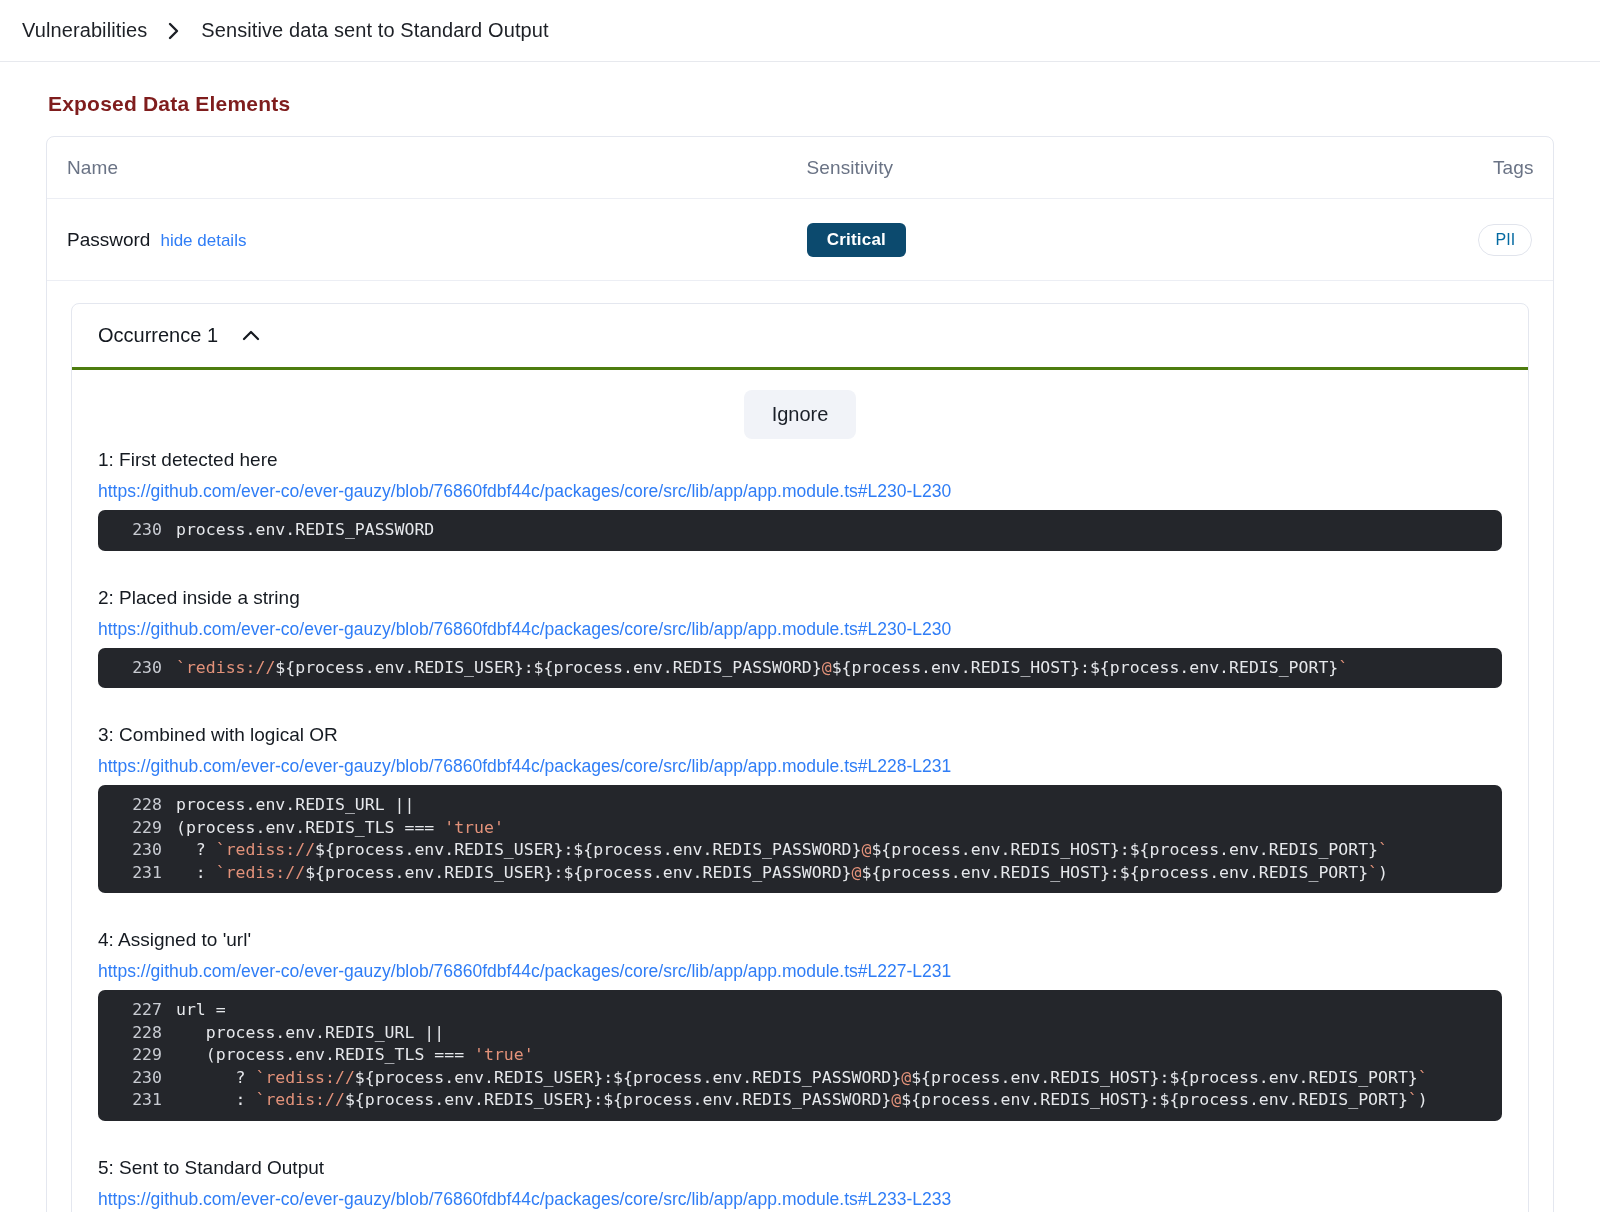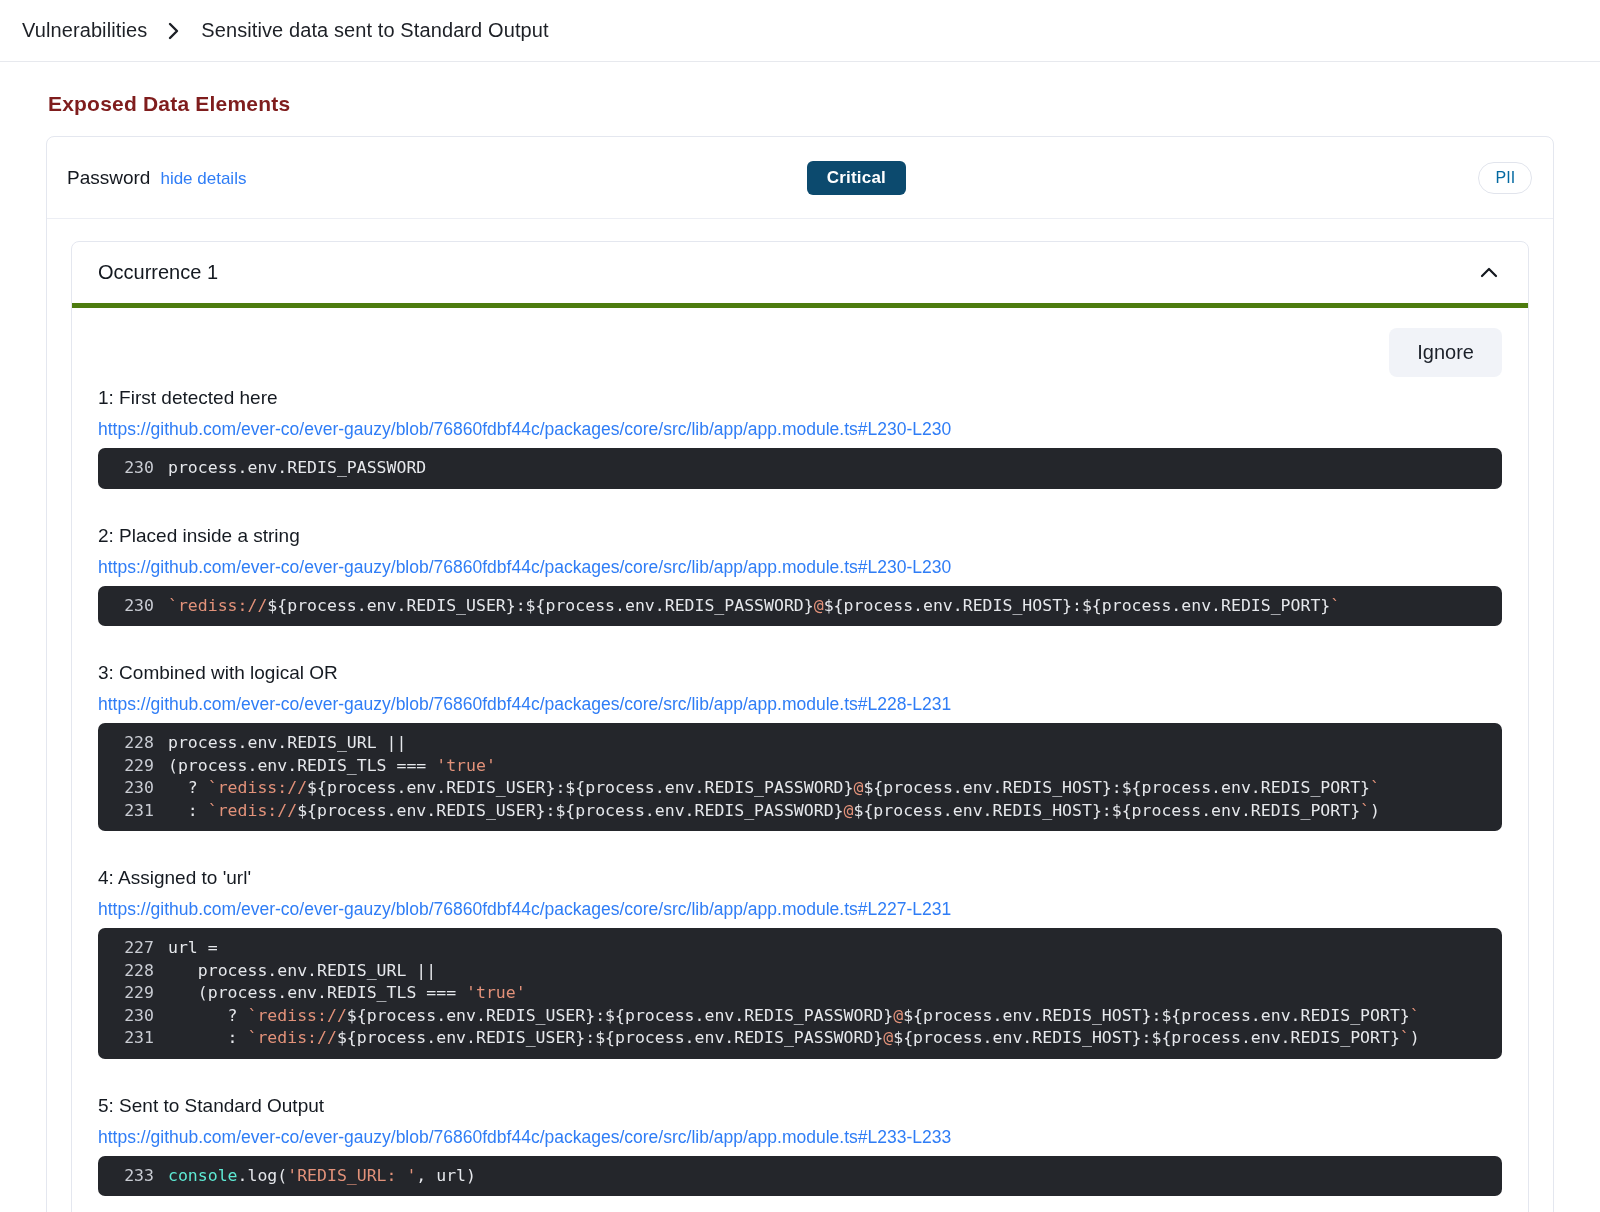--- a/index.html
+++ b/index.html
@@ -130,37 +130,36 @@
   .occ-wrap { padding: 22px 24px 0 24px; }
   .occ-card {
     border: 1px solid #e4e7ef;
     border-radius: 8px;
     background: #ffffff;
   }
   .occ-head {
     height: 66px;
     display: flex;
     align-items: center;
-    justify-content: space-between;
     padding: 0 26px 0 26px;
-    border-bottom: 5px solid #4d7c0f;
+    border-bottom: 3px solid #4d7c0f;
     cursor: pointer;
     gap: 20px;
   }
   .occ-title {
     font-size: 20px;
     color: #141920;
   }
   .chev { color: #14181f; display: block; }
 
   .occ-body { padding: 20px 26px 26px 26px; }
 
   .ignore-row {
     display: flex;
-    justify-content: flex-end;
+    justify-content: center;
     margin-bottom: 10px;
   }
   .ignore-btn {
     background: #f1f3f8;
     border: none;
     border-radius: 8px;
     color: #1b2029;
     font-size: 20px;
     font-family: "Liberation Sans", sans-serif;
     padding: 13px 28px;
@@ -180,21 +179,21 @@
     text-decoration: none;
     margin-bottom: 8px;
     word-break: break-all;
     cursor: pointer;
   }
 
   
   .code-block {
     background: #24262b;
     border-radius: 7px;
-    padding: 9px 8px;
+    padding: 9px 16px;
     overflow: hidden;
   }
   .code-line {
     display: flex;
     font-family: "DejaVu Sans Mono", "Liberation Mono", monospace;
     font-size: 16.5px;
     line-height: 22.5px;
     white-space: pre;
     color: #e6e8ec;
   }
@@ -223,20 +222,27 @@
   <span class="crumb">Sensitive data sent to Standard Output</span>
 </div>
 
 <div class="page">
   <div class="page-inner">
 
     <h2 class="section-title">Exposed Data Elements</h2>
 
     <div class="card">
 
+      <div class="thead">
+        <div class="th col-name">Name</div>
+        <div class="th col-sens">Sensitivity</div>
+        <div class="th col-tags">
+          <span>Tags</span>
+        </div>
+      </div>
 
       <div class="trow">
         <div class="col-name cell-name">
           <span class="name-text">Password</span>
           <span class="hide-details">hide details</span>
         </div>
         <div class="col-sens">
           <span class="badge-critical">Critical</span>
         </div>
         <div class="col-tags body">

